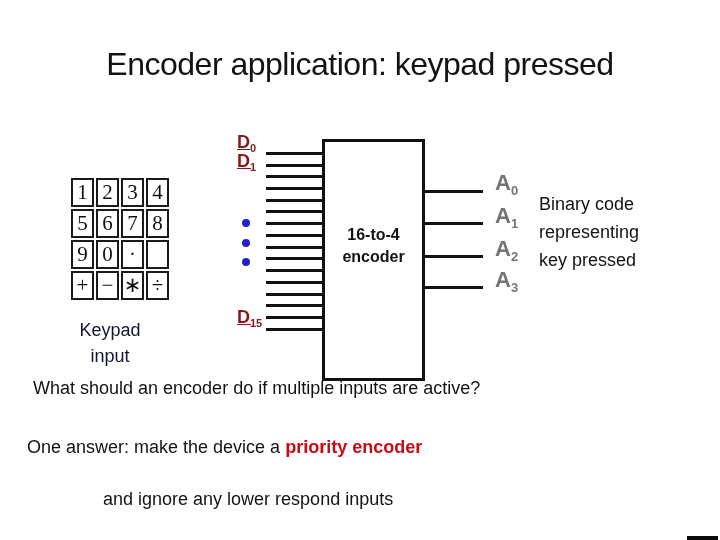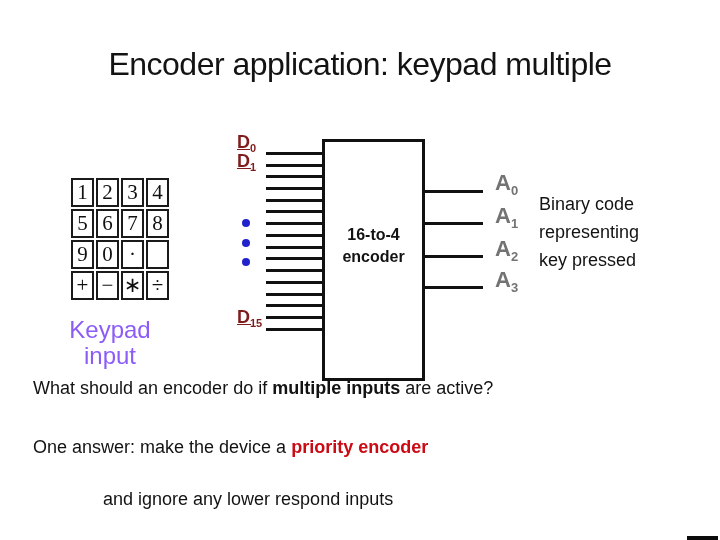--- a/index.html
+++ b/index.html
@@ -19,56 +19,56 @@
     border-collapse: separate; border-spacing: 2px;
   }
   .keypad td {
     width: 19px; height: 25px; padding: 0;
     border: 2px solid #1a1a1a;
     text-align: center; vertical-align: middle;
     font-family: "Liberation Serif", serif; font-size: 21px; color: #111;
   }
   .keypad-caption {
     position: absolute; left: 60px; top: 317px; width: 100px;
-    text-align: center; font-size: 24px; line-height: 26px; color: #8b5cf6;
+    text-align: center; font-size: 18px; line-height: 26px; color: #0f172a;
   }
   
   .wire-in  { position: absolute; left: 266px; width: 56px; height: 3px; background: #111; }
   .wire-out { position: absolute; left: 425px; width: 58px; height: 3px; background: #111; }
   .enc-box {
     position: absolute; left: 322px; top: 139px; width: 103px; height: 242px;
     border: 3px solid #111; box-sizing: border-box; background: #fff;
     display: flex; align-items: center; justify-content: center;
   }
   .enc-label { text-align: center; font-weight: bold; font-size: 16px; line-height: 22px; transform: translateY(-14px); color:#131313; }
   .dlabel { position: absolute; left: 237px; color: #7f1d1d; font-weight: bold; font-size: 18px; line-height: 18px; text-decoration: underline; }
   .alabel { position: absolute; left: 495px; color: #737373; font-weight: bold; font-size: 22px; line-height: 22px; }
   .sub { font-size: 11px; vertical-align: -4px; font-weight: bold; }
   .alabel .sub { font-size: 13px; vertical-align: -5px; }
   .dot { position: absolute; left: 242px; width: 8px; height: 8px; border-radius: 50%; background: #2222cc; }
   .binary-caption { position: absolute; left: 539px; top: 190px; font-size: 18px; line-height: 28px; color: #131313; }
   
   .bodyline { position: absolute; font-size: 18px; white-space: nowrap; color: #131313; }
-  .bold { font-weight: bold; text-align: center; }
+  .bold { font-weight: normal; text-align: center; }
   .red { color: #cc0a14; font-weight: bold; }
   .bullet-glyph { margin-right: 7px; }
   
   .page-badge {
     position: absolute; left: 687px; top: 504px; width: 31px; height: 33px;
     background: #0b0b0b; color: #ffffff;
     display: flex; align-items: center; justify-content: center;
     font-size: 12px; font-weight: bold; margin-top: 32px;
   }
 </style>
 </head>
 <body>
 
 <div class="slide">
 
-  <h1 class="title">Encoder application: keypad multiple</h1>
+  <h1 class="title">Encoder application: keypad pressed</h1>
 
   <table class="keypad">
     <tbody>
         <tr>
       <td>1</td>
       <td>2</td>
       <td>3</td>
       <td>4</td>
     </tr>
     <tr>
@@ -142,21 +142,21 @@
   <div class="binary-caption">
     <div>Binary code</div>
     <div>representing</div>
     <div>key pressed</div>
   </div>
 
   <div class="bodyline" style="left:33px; top:378px">
     <span>What should an encoder do if </span><span class="bold">multiple inputs</span><span> are active?</span>
   </div>
 
-  <div class="bodyline" style="left:33px; top:437px">
+  <div class="bodyline" style="left:27px; top:437px">
     <span>One answer: make the device a </span><span class="red">priority encoder</span>
   </div>
 
 
   <div class="bodyline" style="left:103px; top:489px">
     <span>and ignore any lower respond inputs</span>
   </div>
 
   <div class="page-badge">
     <span>18</span>

